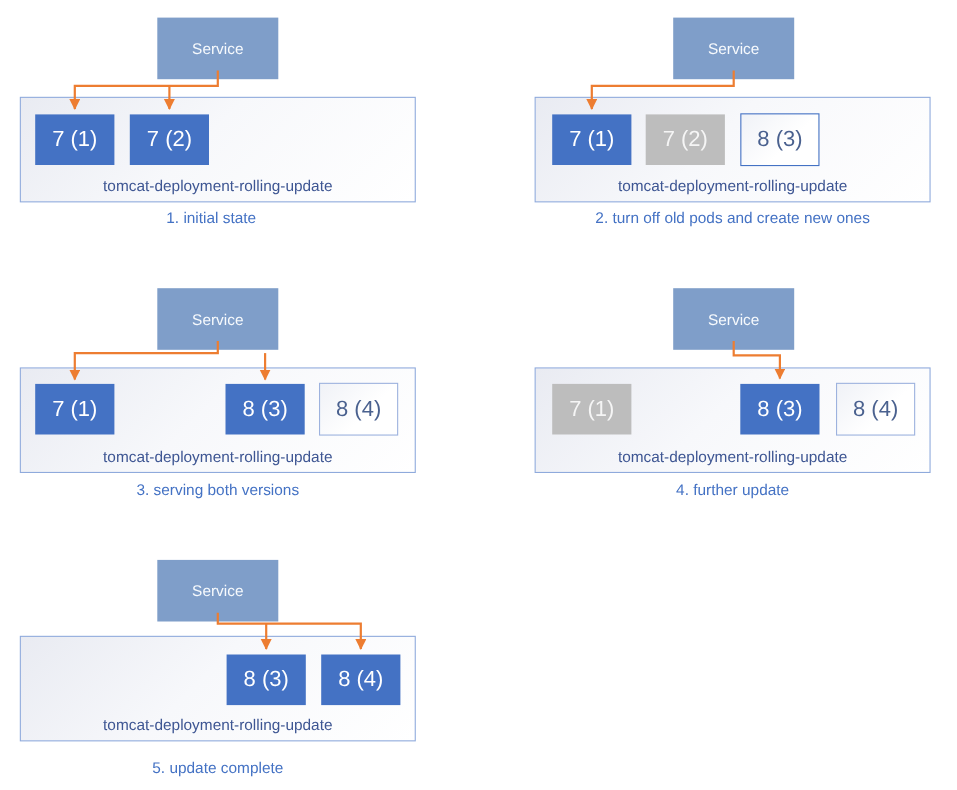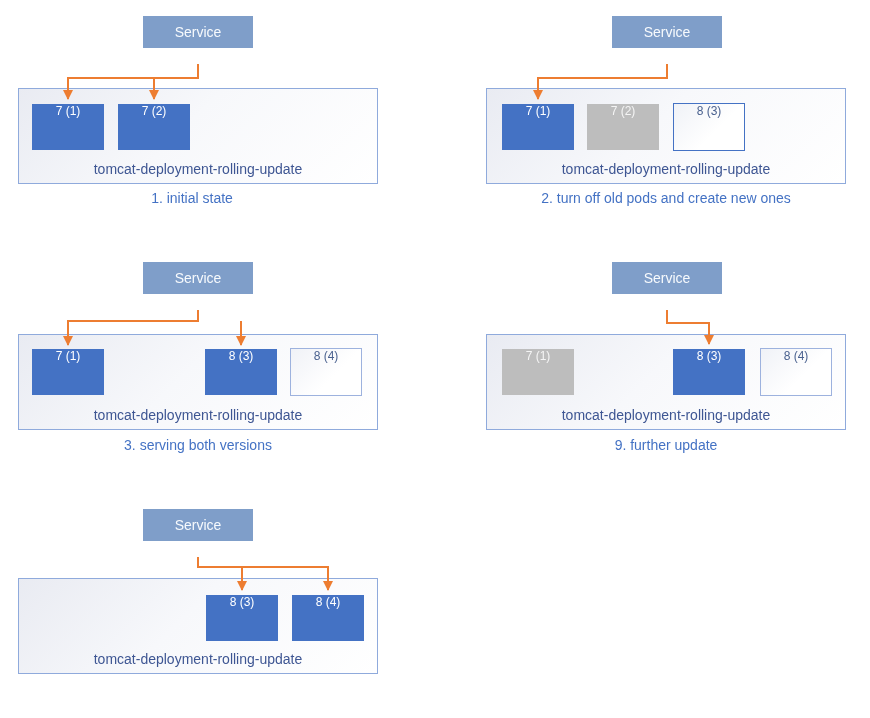--- a/index.html
+++ b/index.html
@@ -13,37 +13,37 @@
     --deployment-text:#3E5693;
     --caption-text:#4472C4;
     --arrow:#ED7D31;
   }
   html,body{margin:0;padding:0;background:#ffffff;}
   .canvas{
     position:relative;width:870px;height:718px;background:#ffffff;
     font-family:"Liberation Sans", sans-serif;overflow:hidden;
   }
   .service{
-    position:absolute;width:110px;height:32px;background:var(--service-fill);
+    position:absolute;width:110px;height:56px;background:var(--service-fill);
     color:#F7FAFD;display:flex;align-items:center;justify-content:center;
     font-size:14px;
   }
   .deployment{
     position:absolute;width:360px;height:96px;
     border:1.5px solid var(--deployment-border);
     background:linear-gradient(135deg,#E9EBF2 0%,#F7F8FB 45%,#FFFFFF 100%);
     box-sizing:border-box;
   }
   .deployment-label{
     position:absolute;left:0;right:0;bottom:6px;text-align:center;
     color:var(--deployment-text);font-size:14px;margin-top:24px;
   }
   .pod{
     position:absolute;width:72px;height:46px;box-sizing:border-box;
-    display:flex;align-items:flex-start;justify-content:center;font-size:12px;
+    display:flex;align-items:center;justify-content:center;font-size:20px;
   }
   .pod-running{background:var(--pod-active);color:#FFFFFF;}
   .pod-terminated{background:var(--pod-stopped);color:rgba(255,255,255,0.85);}
   .pod-creating{
     background:linear-gradient(135deg,#F0F2F7 0%,#FFFFFF 60%);
     border:1.5px solid var(--pod-new-border);color:var(--pod-new-text);
     height:48px;
   }
   .pod-creating.strong{border-color:var(--pod-new-strong-border);}
   .caption{
@@ -113,34 +113,35 @@
   </div>
   <div class="pod pod-terminated" style="left:502px;top:349px">
     <span>7 (1)</span>
   </div>
   <div class="pod pod-running" style="left:673px;top:349px">
     <span>8 (3)</span>
   </div>
   <div class="pod pod-creating" style="left:760px;top:348px">
     <span>8 (4)</span>
   </div>
-  <div class="caption" style="left:486px;top:437px">9. further update</div>
+  <div class="caption" style="left:486px;top:437px">4. further update</div>
 
   <div class="service" style="left:143px;top:509px">
     <span>Service</span>
   </div>
   <div class="deployment" style="left:18px;top:578px">
     <div class="deployment-label">tomcat-deployment-rolling-update</div>
   </div>
   <div class="pod pod-running" style="left:206px;top:595px">
     <span>8 (3)</span>
   </div>
   <div class="pod pod-running" style="left:292px;top:595px">
     <span>8 (4)</span>
   </div>
+  <div class="caption" style="left:18px;top:690px">5. update complete</div>
 
   <svg class="arrows" width="870" height="718" viewBox="0 0 870 718">
     <defs>
       <marker id="ah" markerUnits="userSpaceOnUse" markerWidth="12" markerHeight="12" refX="9" refY="5" orient="auto">
         <path d="M0,0 L10,5 L0,10 Z" style="fill:var(--arrow)"></path>
       </marker>
     </defs>
     <g style="stroke:var(--arrow)" stroke-width="2" fill="none" stroke-linejoin="miter">
 
       <path d="M198 64 V78 H68 V99" marker-end="url(#ah)"></path>

